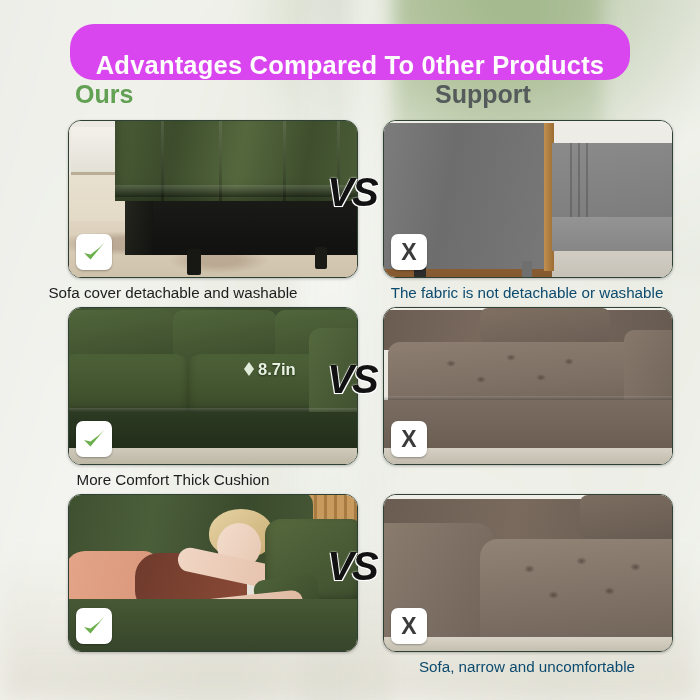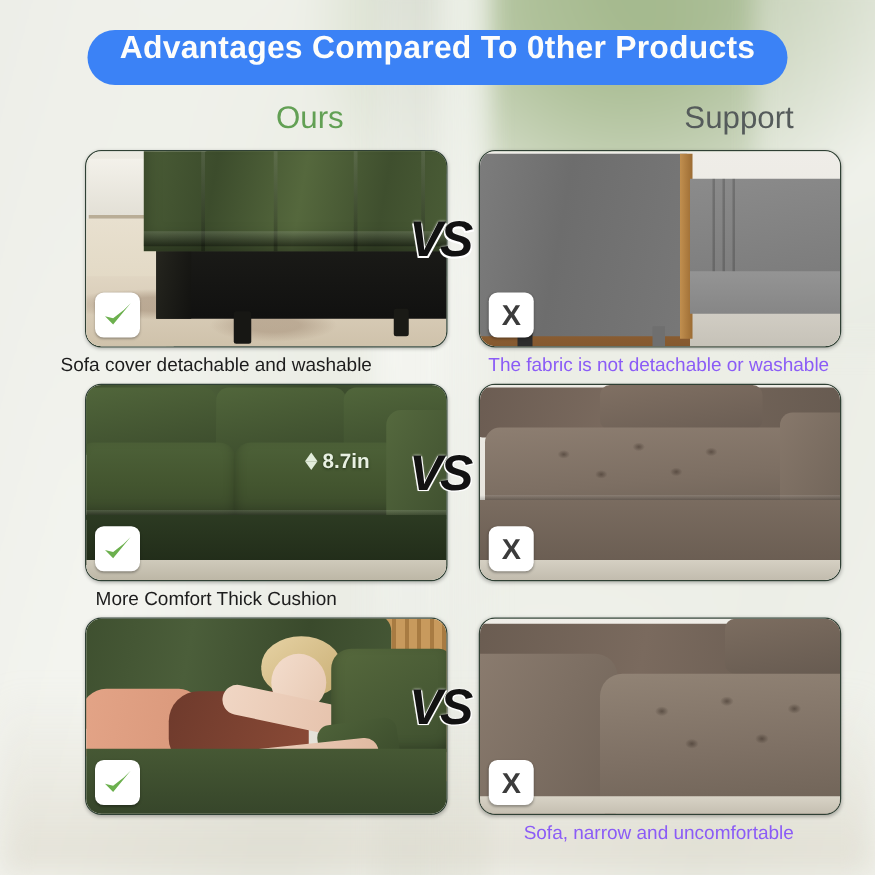--- a/index.html
+++ b/index.html
@@ -32,33 +32,33 @@
   #bg-layer .pane-c { left:604px; top:-20px; width:120px; height:300px;
     background:linear-gradient(160deg,#d6ddcb,#f2f4ee 55%,#e7eae1); opacity:.6; }
   #bg-layer .floor {
     position:absolute; left:0; right:0; bottom:0; height:150px;
     background:linear-gradient(180deg,rgba(225,222,210,0),rgba(214,209,193,.55));
     filter:blur(12px);
   }
 
   
   #title-pill {
-    position:absolute; left:70px; top:24px; width:560px; height:44px; z-index:5;
-    background:#3b82f6; border-radius:24px;
-    display:flex; align-items:flex-start; justify-content:center;
+    position:absolute; left:70px; top:24px; width:560px; height:56px; z-index:5;
+    background:#d946ef; border-radius:24px;
+    display:flex; align-items:flex-end; justify-content:center;
   }
   #title-pill .t {
     color:#fdfdfb; font-size:25.5px; font-weight:bold; letter-spacing:.2px;
     white-space:nowrap;
   }
 
   
   .col-head {
     position:absolute; top:80px; z-index:5;
-    font-size:25px; font-weight:normal; text-align:right; width:200px;
+    font-size:25px; font-weight:bold; text-align:left; width:200px;
   }
   #head-ours   { left:75px;  color:#62a054; }
   #head-others { left:435px; color:#555b5b; }
 
   
   .row { position:absolute; left:0; width:700px; z-index:4; }
   #row-1 { top:120px; height:186px; }
   #row-2 { top:307px; height:186px; }
   #row-3 { top:494px; height:192px; }
 
@@ -81,21 +81,21 @@
   }
   .badge .x-glyph { color:#3b3b3b; font-size:23px; font-weight:bold; line-height:1; }
   .badge svg { display:block; }
 
   
   .caption {
     position:absolute; top:163px; width:330px; text-align:center;
     font-size:15.2px; line-height:20px;
   }
   .caption.left  { left:8px;  color:#1d1d1d; }
-  .caption.right { left:362px; color:#8b5cf6; }
+  .caption.right { left:362px; color:#0c4a6e; }
 
   
   .vs {
     position:absolute; left:320px; width:64px; text-align:center; z-index:7;
     font-size:40px; font-weight:bold; font-style:italic; color:#121212;
     letter-spacing:-2px; line-height:1;
     text-shadow:0 0 2px #fff, 1px 1px 0 #fff, -1px 1px 0 #fff;
   }
   #row-1 .vs, #row-2 .vs, #row-3 .vs { top:52px; }
 

